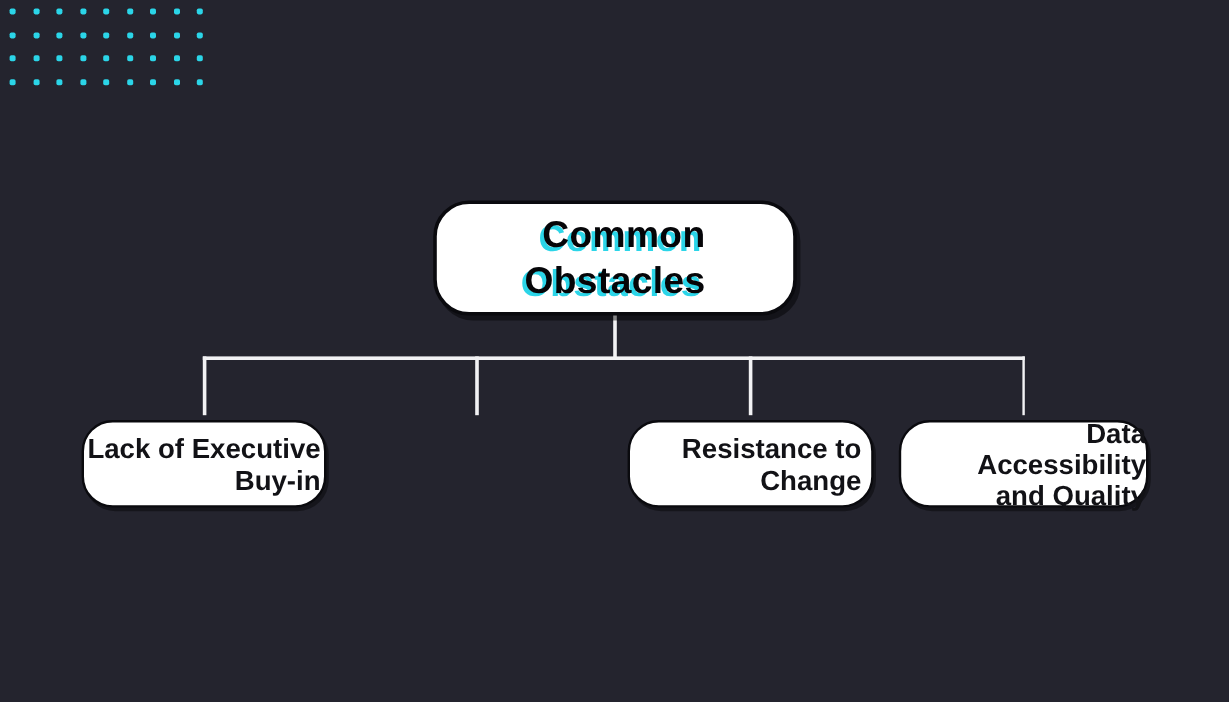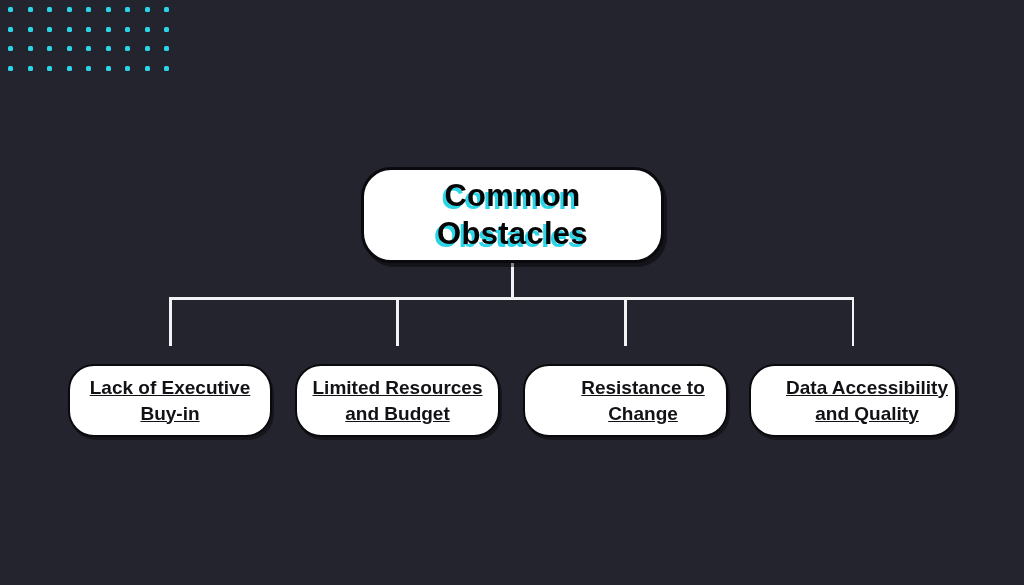--- a/index.html
+++ b/index.html
@@ -41,38 +41,37 @@
   .conn-drop-3{left:624px;top:297px;height:49px;}
   .conn-drop-4{left:851.5px;top:297px;height:49px;}
 
   
   .node{
     position:absolute;
     background:var(--node-fill);
     border:3px solid var(--node-border);
     box-shadow:3px 4px 0 rgba(0,0,0,0.45);
     display:flex;align-items:center;justify-content:center;
-    text-align:center;
+    text-align:right;
     color:var(--node-text);
     white-space:pre-line;
   }
   .node-root{
     left:361px;top:167px;width:303px;height:96px;
     border-radius:30px;
     font-size:31px;font-weight:bold;line-height:38px;
     letter-spacing:0.3px;
     color:#050508;
     text-shadow:-3px 3px 0 var(--accent-cyan);
   }
   .node-child{
-    left:0;top:364px;height:73px;
+    left:0;top:350px;height:73px;
     border-radius:26px;border-width:2.5px;
-    font-size:19px;font-weight:600;line-height:26px;
+    font-size:23px;font-weight:600;line-height:26px;
     box-shadow:2px 3px 0 rgba(0,0,0,0.4);
-    text-decoration:underline;
   }
   .node-child-1{left:68px;width:204px;}
   .node-child-2{left:295px;width:205px;}
   .node-child-3{left:523px;width:205px;padding-left:35px;}
   .node-child-4{left:749px;width:208px;padding-left:28px;}
 </style>
 </head>
 <body>
 
 <div class="canvas">
@@ -125,24 +124,20 @@
 
   <div class="node node-root">
     <span>Common
 Obstacles</span>
   </div>
 
   <div class="node node-child node-child-1">
     <span>Lack of Executive
 Buy-in</span>
   </div>
-  <div class="node node-child node-child-2">
-    <span>Limited Resources
-and Budget</span>
-  </div>
   <div class="node node-child node-child-3">
     <span>Resistance to
 Change</span>
   </div>
   <div class="node node-child node-child-4">
     <span>Data Accessibility
 and Quality</span>
   </div>
 
 </div>

